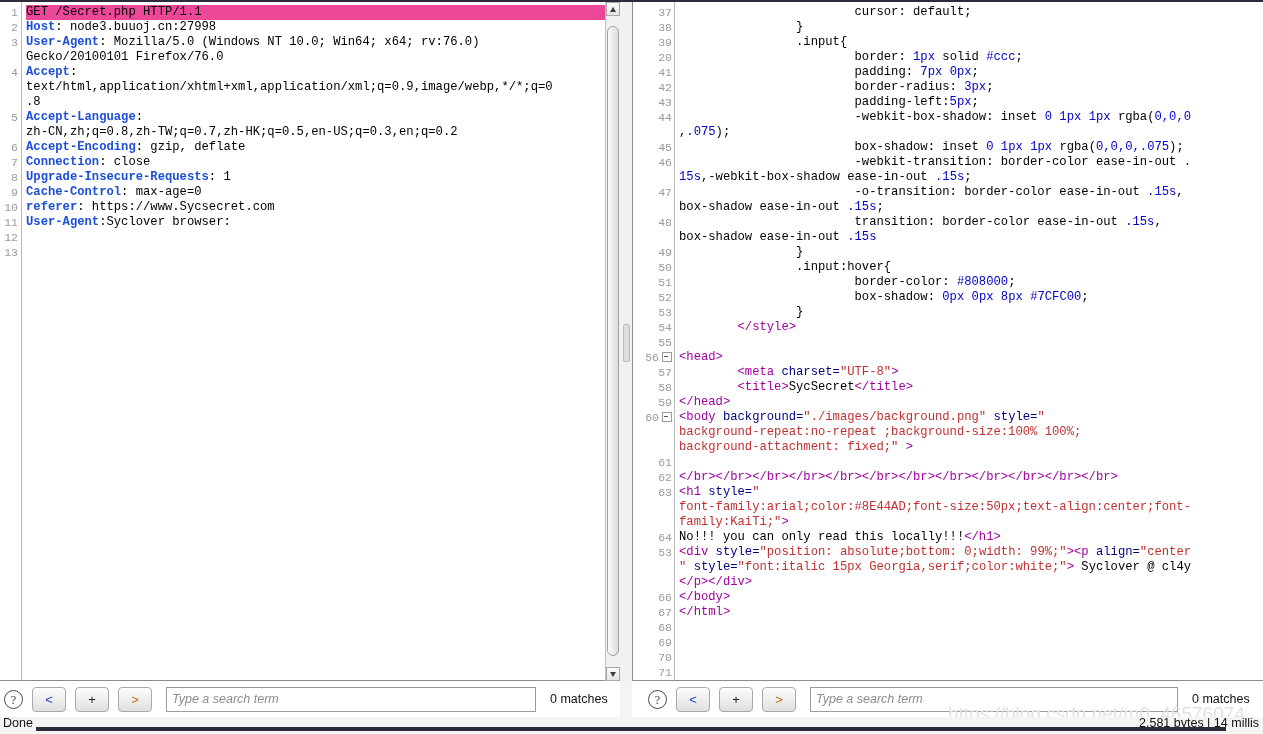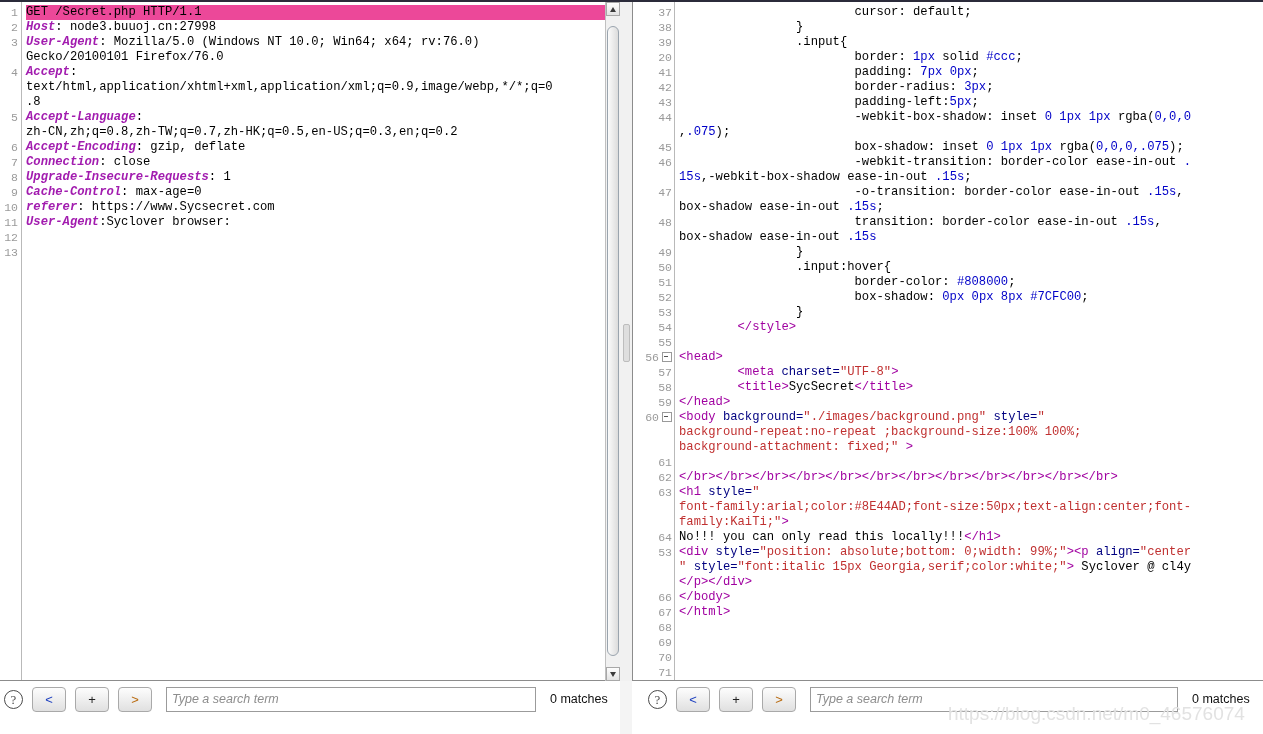--- a/index.html
+++ b/index.html
@@ -87,21 +87,21 @@
     font-family: "Liberation Mono", monospace;
     font-size: 12.2px;
     line-height: 15px;
     color: #000000;
     white-space: pre;
     overflow: hidden;
   }
   .cline { height: 15px; white-space: pre; }
   .cline.hl { background: #ec4899; }
 
-  .hname { color: #a21caf; font-weight: bold; font-style: italic; }
+  .hname { color: #1d4ed8; font-weight: bold; }
   .kw    { color: #0000c8; }
   .tag   { color: #a000a0; text-align: right; }
   .attr  { color: #000080; }
   .val   { color: #c03030; }
   .txt   { color: #000000; }
 
   
   .vscroll {
     position: absolute;
     top: 0; right: 0;
@@ -394,14 +394,19 @@
       <div class="nav-btn prev">&lt;</div>
       <div class="nav-btn plus">+</div>
       <div class="nav-btn next">&gt;</div>
       <div class="search-input">Type a search term</div>
       <div class="matches">0 matches</div>
     </div>
   </div>
 
   <div class="watermark">https://blog.csdn.net/m0_46576074</div>
 
+  <div class="statusbar">
+    <div class="status-left">Done</div>
+    <div class="status-right">2,581 bytes | 14 millis</div>
+    <div class="status-rule l"></div>
+  </div>
 
 </div>
 
 </body></html>

